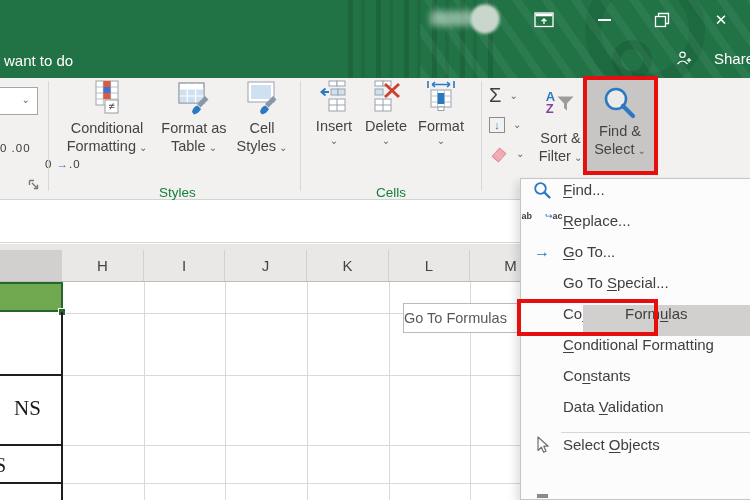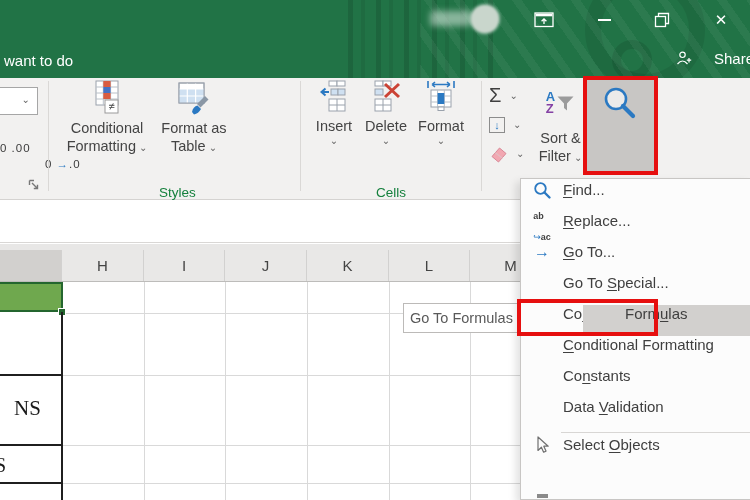--- a/index.html
+++ b/index.html
@@ -74,33 +74,33 @@
   .ghandle{position:absolute;left:58px;top:64px;width:8px;height:8px;background:#24662f;border:1px solid #fff;}
   .bv{position:absolute;left:61px;top:68px;width:2px;height:188px;background:#1f1f1f;}
   .bh{position:absolute;left:0;width:63px;height:2px;background:#1f1f1f;}
   .bh1{top:130px;} .bh2{top:200px;} .bh3{top:238px;}
   .serif{position:absolute;font-family:Liberation Serif, serif;color:#1a1a1a;}
   .t-ns{left:14px;top:152px;font-size:21px;}
   .t-s{left:-5px;top:210px;font-size:20px;}
 
   
   .tooltip{position:absolute;left:403px;top:303px;width:116px;height:30px;background:#fff;border:1px solid #bcbab8;
-    color:#595959;font-size:14.5px;display:flex;align-items:center;padding-left:6px;z-index:5;white-space:nowrap;}
+    color:#595959;font-size:14.5px;display:flex;align-items:center;padding-left:0;z-index:5;white-space:nowrap;}
 
   
   .menu{position:absolute;left:520px;top:178px;width:230px;height:322px;background:#fcfcfc;
     border:1px solid #c8c6c4;border-right:none;box-shadow:-4px 4px 8px rgba(0,0,0,.12);padding-top:2px;z-index:10;}
   .menu-item{height:31px;display:flex;align-items:flex-start;color:#3f3f3f;font-size:15px;cursor:default;}
   .menu-item.hl{background:var(--menu_highlight);}
   .mi-icon{width:42px;display:flex;justify-content:center;align-items:center;flex:none;}
   .mi-label{white-space:nowrap;}
   .mi-label u{text-decoration:underline;text-underline-offset:2px;}
   .msep{height:1px;background:#d8d6d4;margin:3px 0 3px 40px;}
   .goto-arrow{font-size:16px;font-weight:bold;color:#2b79c2;}
-  .replace-icon{display:flex;flex-direction:column;align-items:flex-start;font-size:9px;line-height:8px;font-weight:bold;color:#3f3f3f;gap:13px;}
+  .replace-icon{display:flex;flex-direction:row;align-items:flex-start;font-size:9px;line-height:8px;font-weight:bold;color:#3f3f3f;gap:13px;}
   .rarr{color:#2b79c2;font-weight:normal;}
   .sliver{position:absolute;left:16px;top:315px;width:11px;height:4px;background:#8a8a8a;}
 
   
   .redbox{position:absolute;border:4px solid var(--red);z-index:20;}
   .r1{left:583px;top:76px;width:75px;height:99px;}
   .r2{left:517px;top:299px;width:141px;height:37px;}
 </style>
 </head>
 <body>
@@ -175,20 +175,29 @@
     <div class="rbtn rb-fat">
       <svg width="36" height="36" viewBox="0 0 36 36">
         <rect x="3" y="3" width="25" height="20" fill="#fff" stroke="#9aa2ac"></rect>
         <rect x="3" y="9" width="25" height="14" fill="#cfe0f1"></rect>
         <path d="M11.3 3 V23 M19.6 3 V23 M3 9 H28 M3 16 H28" stroke="#fff" stroke-width="1.2" fill="none"></path>
         <rect x="3" y="3" width="25" height="20" fill="none" stroke="#9aa2ac"></rect>
         <path d="M21 24 L29 16 L32.5 19.5 L24.5 27.5 Z" fill="#8a97a5"></path>
         <path d="M16 32 q1 -5.5 5.5 -6.5 l3.5 3.5 q-2.5 4.5 -7 5.5 Z" fill="#2b79c2"></path>
       </svg>
       <div class="rlabel"><span>Format as Table</span><span class="chev">⌄</span></div>
+    </div>
+    <div class="rbtn rb-cs">
+      <svg width="36" height="36" viewBox="0 0 36 36">
+        <rect x="4" y="2" width="26" height="20" fill="#fff" stroke="#9aa2ac"></rect>
+        <rect x="7" y="5" width="20" height="14" fill="#cfe0f1"></rect>
+        <path d="M21 24 L29 16 L32.5 19.5 L24.5 27.5 Z" fill="#8a97a5"></path>
+        <path d="M16 32 q1 -5.5 5.5 -6.5 l3.5 3.5 q-2.5 4.5 -7 5.5 Z" fill="#2b79c2"></path>
+      </svg>
+      <div class="rlabel"><span>Cell Styles</span><span class="chev">⌄</span></div>
     </div>
     <div class="vsep vs2"></div>
 
     <div class="rbtn rb-ins">
       <svg width="34" height="34" viewBox="0 0 34 34">
         <rect x="12" y="1" width="8" height="5" fill="#fff" stroke="#9aa2ac"></rect>
           <rect x="20" y="1" width="8" height="5" fill="#fff" stroke="#9aa2ac"></rect>
         <rect x="14" y="9" width="7" height="6" fill="#cfe0f1" stroke="#9aa2ac"></rect>
           <rect x="21" y="9" width="7" height="6" fill="#cfe0f1" stroke="#9aa2ac"></rect>
         <path d="M12 12 H5 M8.5 8.5 L4.5 12 L8.5 15.5" fill="none" stroke="#2b79c2" stroke-width="2"></path>
@@ -252,20 +261,21 @@
         </svg>
       </div>
       <div class="rlabel"><span>Sort &amp; Filter</span><span class="chev">⌄</span></div>
     </div>
 
     <div class="rbtn rb-fs">
       <svg width="36" height="36" viewBox="0 0 36 36" style="margin-top:7px">
         <circle cx="14" cy="14" r="10" fill="rgba(255,255,255,.65)" stroke="#2b79c2" stroke-width="2.6"></circle>
         <path d="M21 21 L31 31" stroke="#2b79c2" stroke-width="4.2" stroke-linecap="round"></path>
       </svg>
+      <div class="rlabel"><span>Find &amp; Select</span><span class="chev">⌄</span></div>
     </div>
 
     <div class="grouplabel gl-styles">Styles</div>
     <div class="grouplabel gl-cells">Cells</div>
   </div>
 
   <div class="formulabar"></div>
 
   <div class="sheet">
     <div class="topgap"></div>

